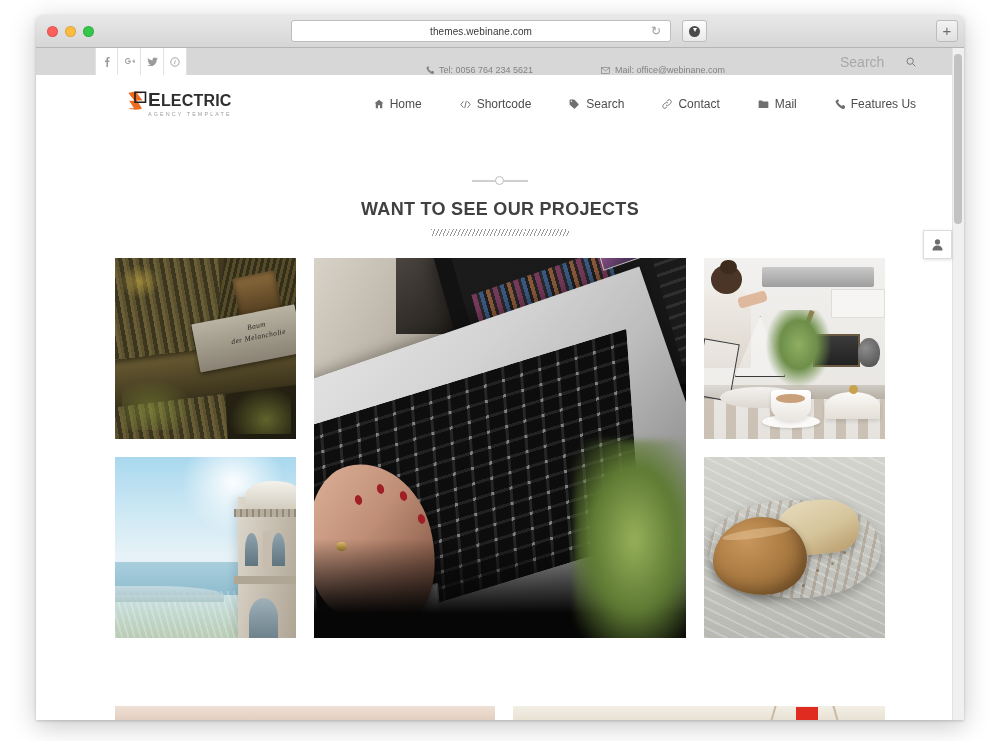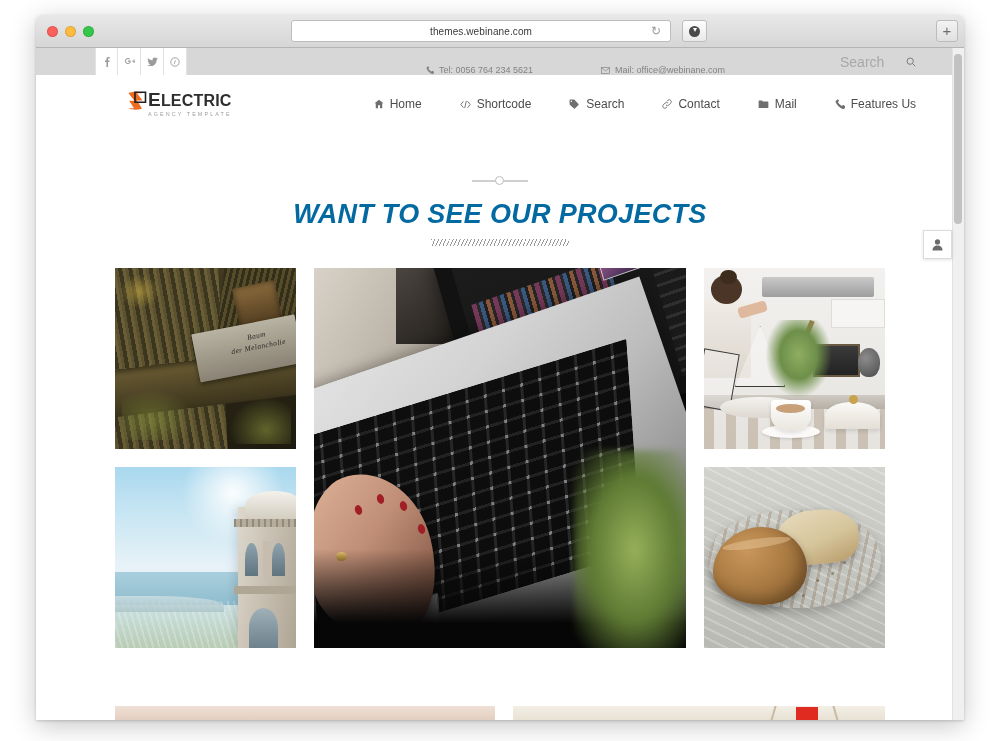--- a/index.html
+++ b/index.html
@@ -278,26 +278,25 @@
   }
   #top-ornament .dot {
     position: absolute;
     left: 23px; top: 1px;
     width: 9px; height: 9px;
     border: 1.4px solid #bdbdbd;
     border-radius: 50%;
     background: #ffffff;
   }
   #section-title {
-    font-size: 27px;
+    font-size: 18px;
     font-weight: bold;
-    color: #0369a1;
+    color: #404040;
     letter-spacing: 0.3px;
     font-family: "Liberation Sans", sans-serif;
-    font-style: italic;
   }
   #section-subtitle {
     margin-top: 14px;
     font-size: 8.5px;
     color: #8d8d8d;
     letter-spacing: 4.2px;
   }
   #bottom-ornament {
     width: 138px;
     height: 7px;

